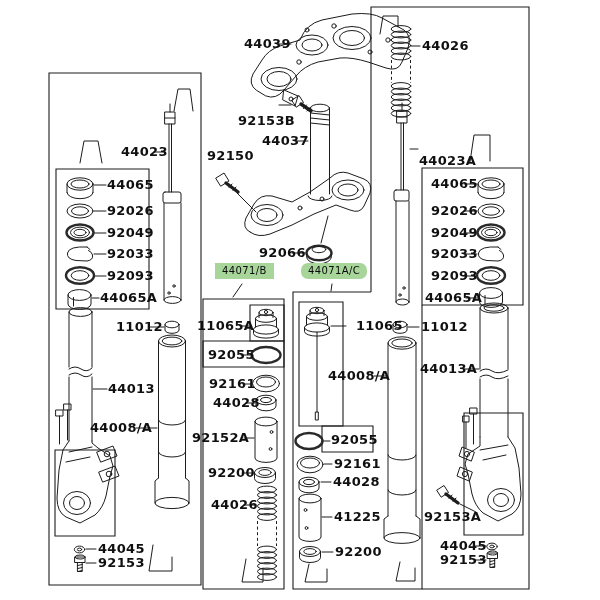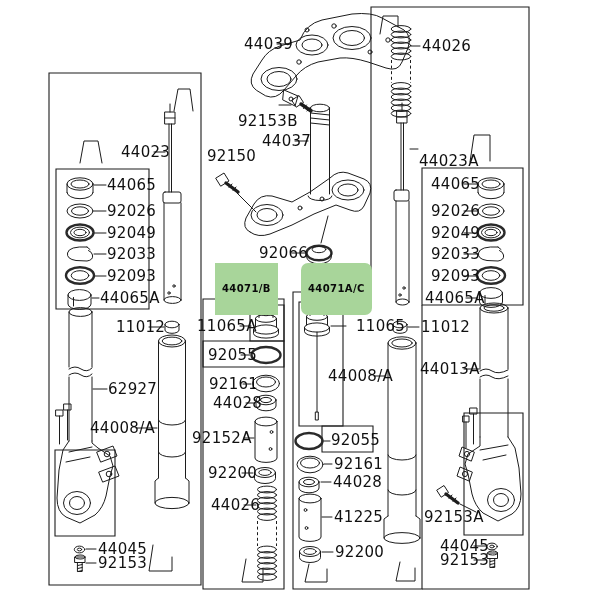--- a/index.html
+++ b/index.html
@@ -5,24 +5,24 @@
   html,body{margin:0;padding:0;background:#fff;}
   #page{position:relative;width:600px;height:600px;background:#ffffff;overflow:hidden;
         font-family:"DejaVu Sans",sans-serif;}
   #diagram-svg{position:absolute;left:0;top:0;}
   svg *{vector-effect:non-scaling-stroke;}
   .ln{stroke:#1c1c1c;fill:none;stroke-width:1;stroke-linecap:round;stroke-linejoin:round;}
   .bx{stroke:#1c1c1c;fill:none;stroke-width:1.1;}
   .dark{stroke:#2a2a2a;fill:none;stroke-width:2.4;}
   .thick{stroke:#1c1c1c;fill:none;stroke-width:3.4;stroke-linecap:round;}
   .dash{stroke:#1c1c1c;fill:none;stroke-width:1;stroke-dasharray:3 2.6;}
-  .lbl{position:absolute;font-weight:normal;font-size:15px;line-height:10px;
+  .lbl{position:absolute;font-weight:bold;font-size:13px;line-height:10px;
        letter-spacing:.3px;color:#101010;white-space:nowrap;}
-  .hl{position:absolute;font-weight:bold;font-size:10px;line-height:10px;
-      letter-spacing:.4px;color:#0a0a0a;padding:21px 7px;white-space:nowrap;}
+  .hl{position:absolute;font-weight:normal;font-size:10px;line-height:10px;
+      letter-spacing:.4px;color:#0a0a0a;padding:3px 7px;white-space:nowrap;}
 </style>
 </head>
 <body>
 
 <div id="page">
 
 <svg id="diagram-svg" width="600" height="600" viewBox="0 0 600 600">
 
   <g>
     <rect class="bx" x="49" y="73" width="152" height="512" stroke="#1c1c1c"></rect>
@@ -389,21 +389,21 @@
 <div class="hl" style="left: 301px; top: 263px; background: rgb(168, 213, 154); border-radius: 7px;">44071A/C</div>
 
 <div class="lbl" style="left:121px;top:147px">44023</div>
 <div class="lbl" style="left:107px;top:180px">44065</div>
 <div class="lbl" style="left:107px;top:206px">92026</div>
 <div class="lbl" style="left:107px;top:228px">92049</div>
 <div class="lbl" style="left:107px;top:249px">92033</div>
 <div class="lbl" style="left:107px;top:271px">92093</div>
 <div class="lbl" style="left:100px;top:293px">44065A</div>
 <div class="lbl" style="left:116px;top:322px">11012</div>
-<div class="lbl" style="left:108px;top:384px">62927</div>
+<div class="lbl" style="left:108px;top:384px">44013</div>
 <div class="lbl" style="left:90px;top:423px">44008/A</div>
 <div class="lbl" style="left:98px;top:544px">44045</div>
 <div class="lbl" style="left:98px;top:558px">92153</div>
 
 <div class="lbl" style="left:197px;top:321px">11065A</div>
 <div class="lbl" style="left:208px;top:350px">92055</div>
 <div class="lbl" style="left:209px;top:379px">92161</div>
 <div class="lbl" style="left:213px;top:398px">44028</div>
 <div class="lbl" style="left:192px;top:433px">92152A</div>
 <div class="lbl" style="left:208px;top:468px">92200</div>

